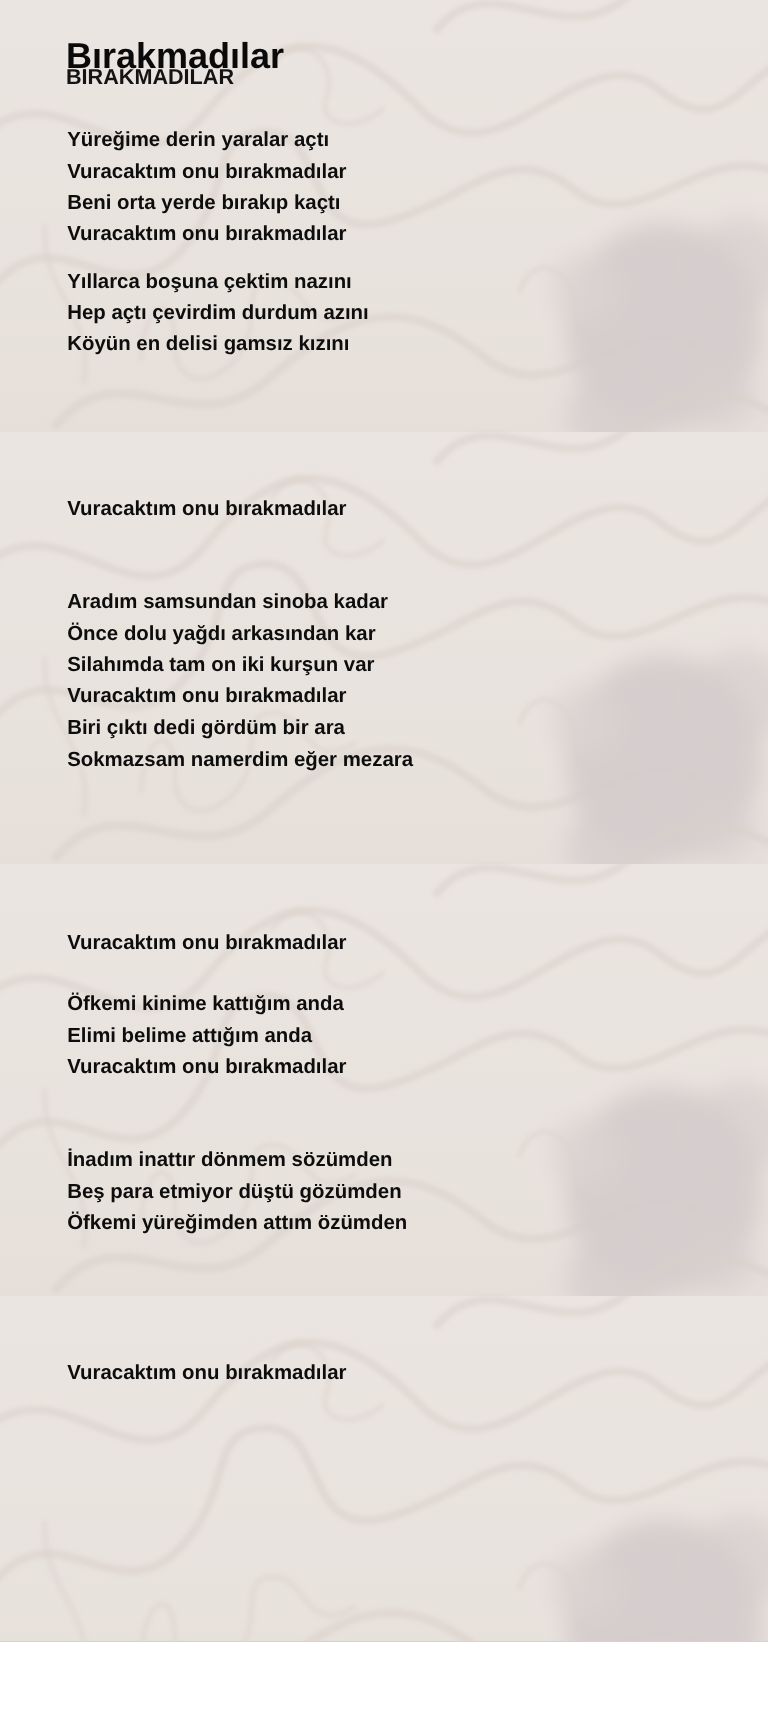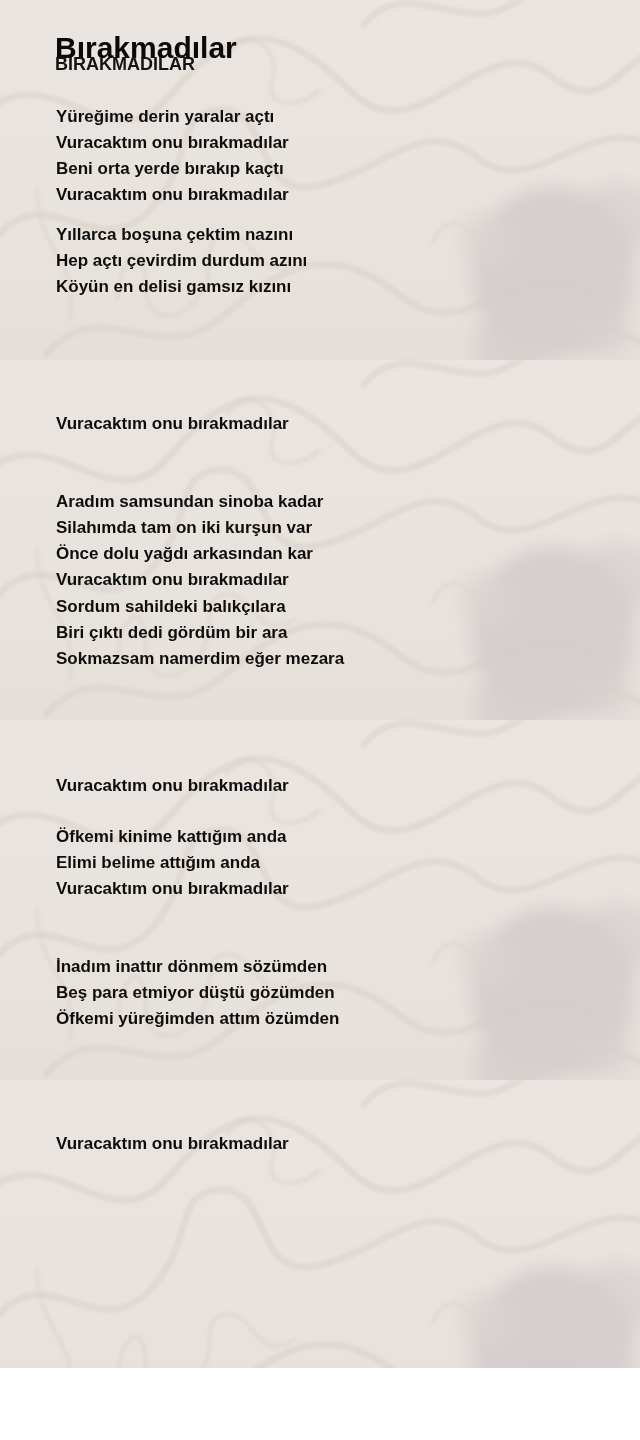--- a/index.html
+++ b/index.html
@@ -143,27 +143,26 @@
       <div>Hep açtı çevirdim durdum azını</div>
       <div>Köyün en delisi gamsız kızını</div>
     </div>
 
     <div class="stanza stanza-3">
       <div>Vuracaktım onu bırakmadılar</div>
     </div>
 
     <div class="stanza stanza-4">
       <div>Aradım samsundan sinoba kadar</div>
+      <div>Önce dolu yağdı arkasından kar</div>
       <div>Silahımda tam on iki kurşun var</div>
-      <div>Önce dolu yağdı arkasından kar</div>
       <div>Vuracaktım onu bırakmadılar</div>
     </div>
 
     <div class="stanza stanza-5">
-      <div>Sordum sahildeki balıkçılara</div>
       <div>Biri çıktı dedi gördüm bir ara</div>
       <div>Sokmazsam namerdim eğer mezara</div>
     </div>
 
     <div class="stanza stanza-6">
       <div>Vuracaktım onu bırakmadılar</div>
     </div>
 
     <div class="stanza stanza-7">
       <div>Öfkemi kinime kattığım anda</div>

